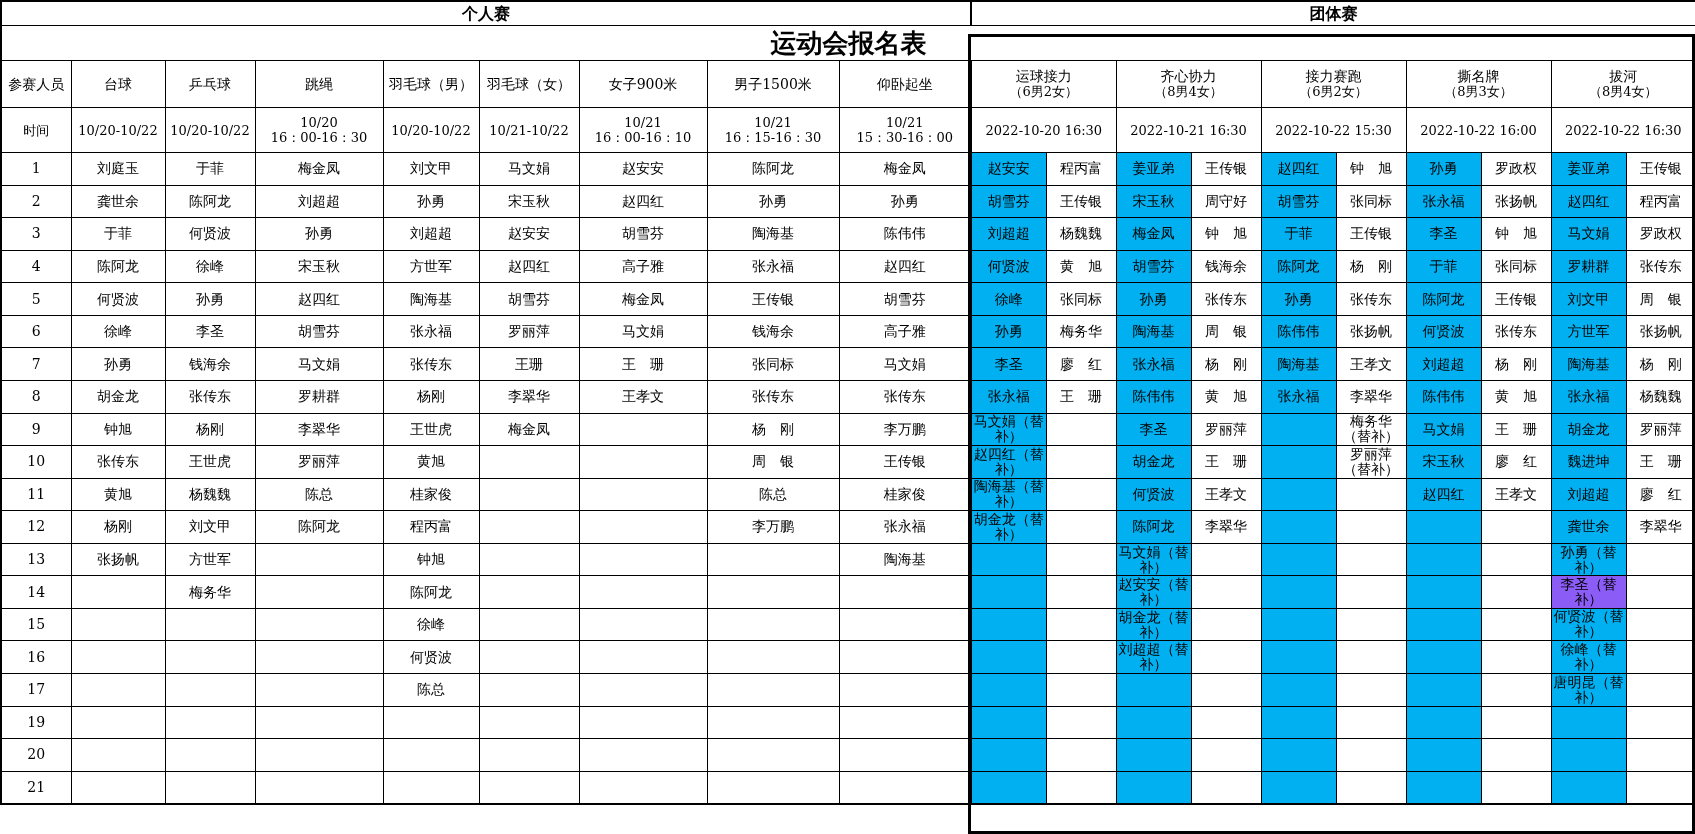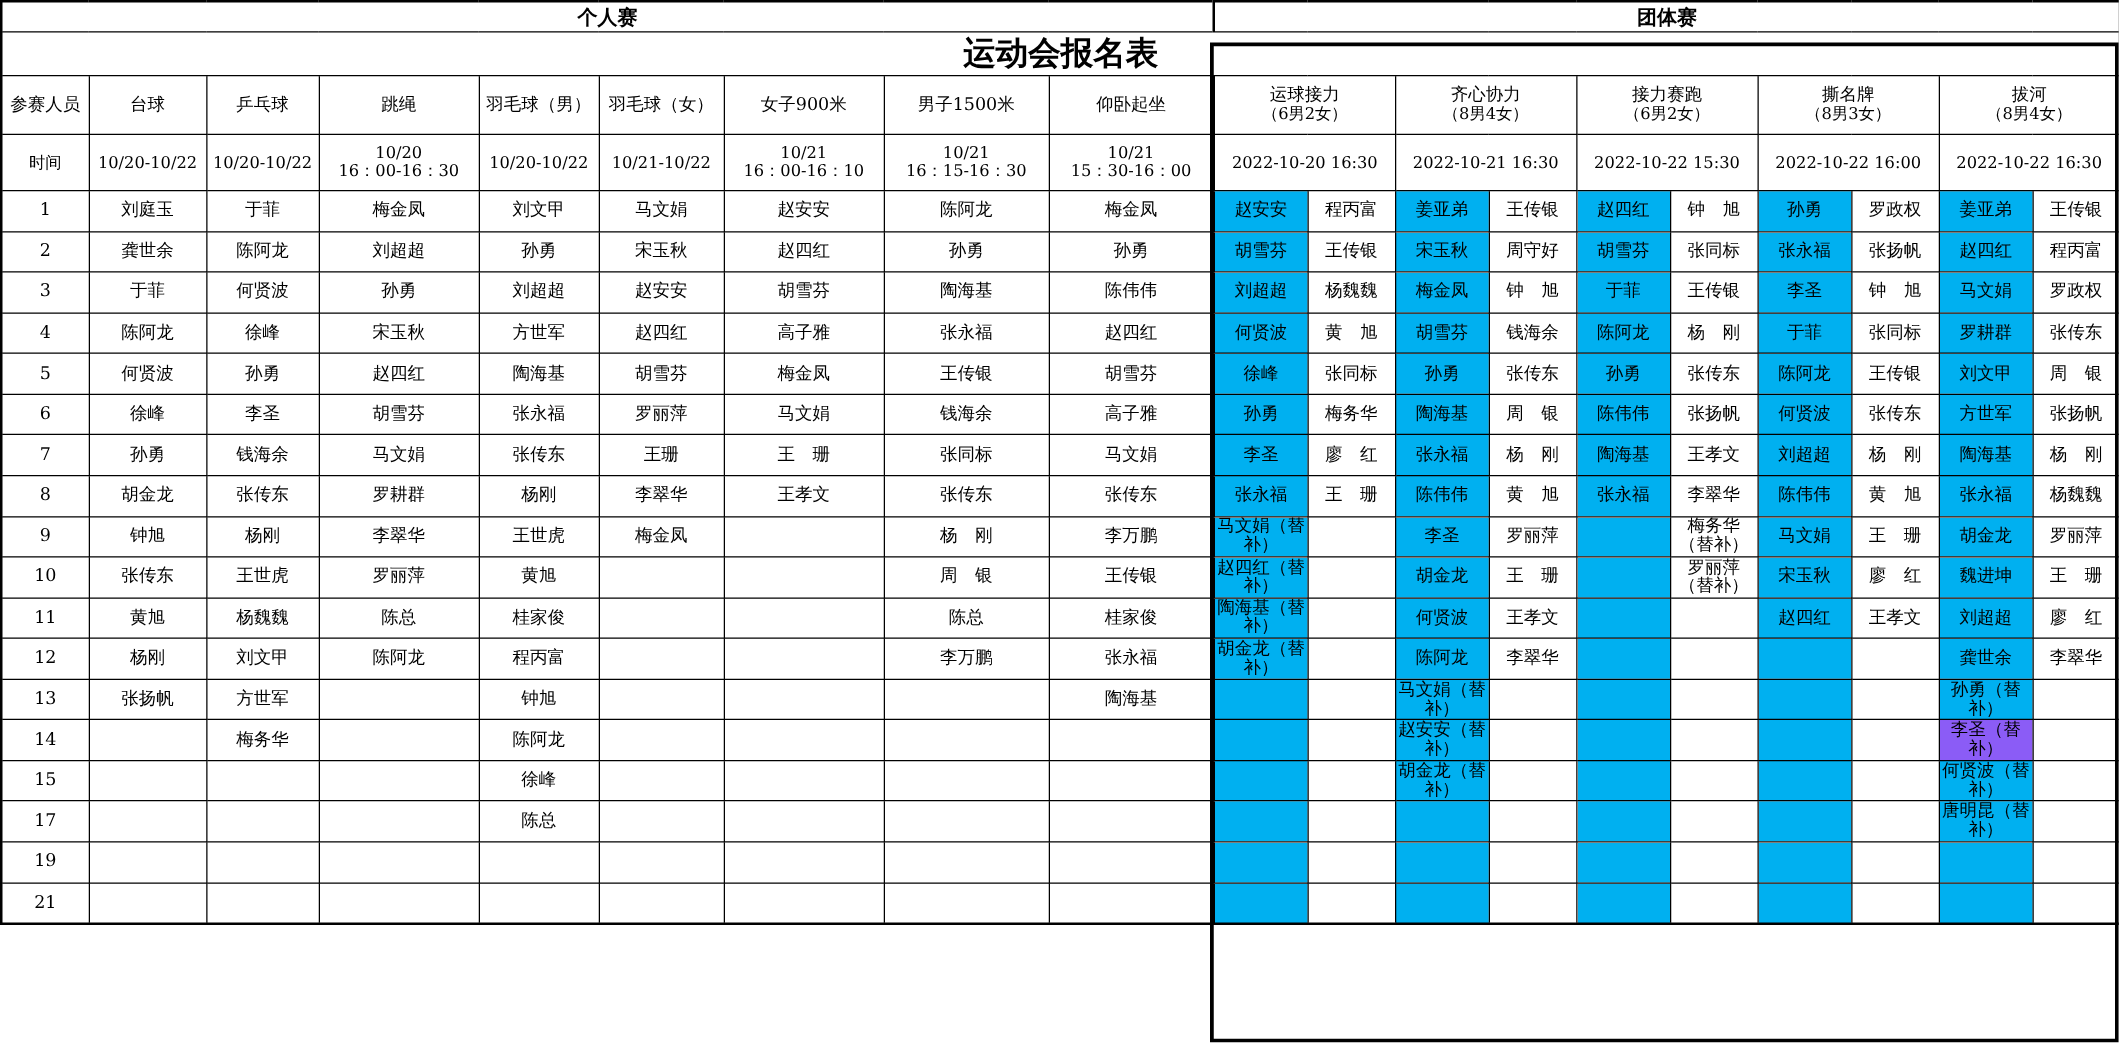--- a/index.html
+++ b/index.html
@@ -410,21 +410,42 @@
           <td></td>
           <td></td>
           <td class="hl tm-left" style="background: rgb(0, 176, 240);"></td>
           <td></td>
           <td class="hl" style="background: rgb(0, 176, 240);">胡金龙（替补）</td>
           <td></td>
           <td class="hl" style="background: rgb(0, 176, 240);"></td>
           <td></td>
           <td class="hl" style="background: rgb(0, 176, 240);"></td>
           <td></td>
-          <td class="hl" style="background: rgb(0, 176, 240);">何贤波（替补）</td>
+          <td class="hl" style="background: rgb(0, 176, 240); font-family: Liberation Mono, monospace;">何贤波（替补）</td>
+          <td></td>
+        </tr>
+        <tr class="data">
+          <td class="rownum">16</td>
+          <td></td>
+          <td></td>
+          <td></td>
+          <td>何贤波</td>
+          <td></td>
+          <td></td>
+          <td></td>
+          <td></td>
+          <td class="hl tm-left" style="background: rgb(0, 176, 240);"></td>
+          <td></td>
+          <td class="hl" style="background: rgb(0, 176, 240);">刘超超（替补）</td>
+          <td></td>
+          <td class="hl" style="background: rgb(0, 176, 240);"></td>
+          <td></td>
+          <td class="hl" style="background: rgb(0, 176, 240);"></td>
+          <td></td>
+          <td class="hl" style="background: rgb(0, 176, 240);">徐峰（替补）</td>
           <td></td>
         </tr>
         <tr class="data">
           <td class="rownum">17</td>
           <td></td>
           <td></td>
           <td></td>
           <td>陈总</td>
           <td></td>
           <td></td>
@@ -436,20 +457,41 @@
           <td></td>
           <td class="hl" style="background: rgb(0, 176, 240);"></td>
           <td></td>
           <td class="hl" style="background: rgb(0, 176, 240);"></td>
           <td></td>
           <td class="hl" style="background: rgb(0, 176, 240);">唐明昆（替补）</td>
           <td></td>
         </tr>
         <tr class="data">
           <td class="rownum">19</td>
+          <td></td>
+          <td></td>
+          <td></td>
+          <td></td>
+          <td></td>
+          <td></td>
+          <td></td>
+          <td></td>
+          <td class="hl tm-left" style="background: rgb(0, 176, 240);"></td>
+          <td></td>
+          <td class="hl" style="background: rgb(0, 176, 240);"></td>
+          <td></td>
+          <td class="hl" style="background: rgb(0, 176, 240);"></td>
+          <td></td>
+          <td class="hl" style="background: rgb(0, 176, 240);"></td>
+          <td></td>
+          <td class="hl" style="background: rgb(0, 176, 240);"></td>
+          <td></td>
+        </tr>
+        <tr class="data">
+          <td class="rownum">20</td>
           <td></td>
           <td></td>
           <td></td>
           <td></td>
           <td></td>
           <td></td>
           <td></td>
           <td></td>
           <td class="hl tm-left" style="background: rgb(0, 176, 240);"></td>
           <td></td>

